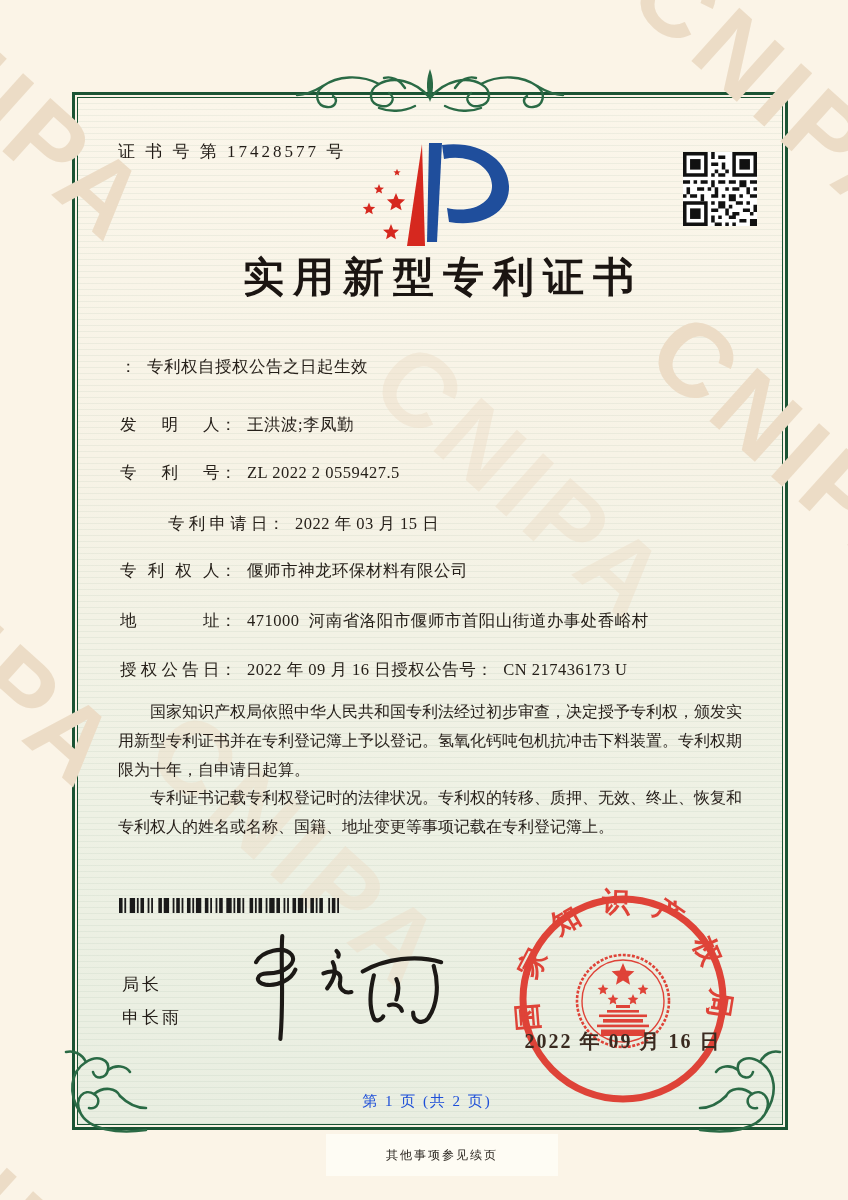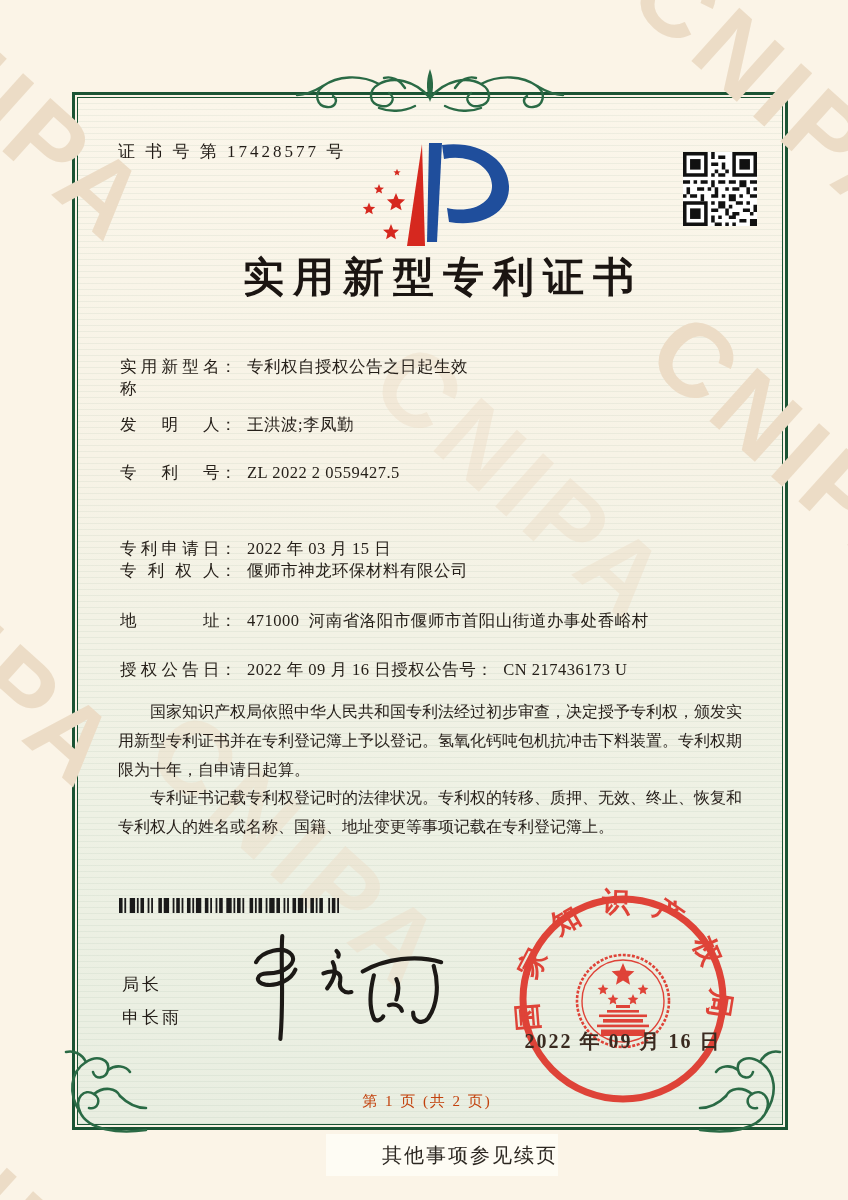--- a/index.html
+++ b/index.html
@@ -40,23 +40,23 @@
   .val{margin-left:8px; white-space:pre;}
   #paras{left:118px; top:698px; width:634px; font-size:16px; line-height:1.8; color:#241d18;}
   #paras p{margin:0; text-indent:2em;}
   #barcode{left:119px; top:898px;}
   #signer-role{left:122px; top:973px; font-family:Liberation Sans, sans-serif; font-size:17px; letter-spacing:3px;}
   #signer-name{left:122px; top:1006px; font-family:"Liberation Sans","DejaVu Sans",sans-serif; font-size:17px; letter-spacing:3px;}
   #signature{left:243px; top:924px; z-index:5;}
   #seal{left:506px; top:882px; z-index:5;}
   #seal-date{left:515px; top:1028px; width:216px; text-align:center; z-index:6;
     font-size:20px; letter-spacing:2px; color:#3a2a20; font-weight:bold;}
-  #page-info{left:72px; top:1092px; width:710px; text-align:center; font-size:15px; letter-spacing:2px; color:#c2410c;}
-  #note-box{left:326px; top:1134px; width:232px; height:42px; line-height:42px; text-align:right;
-    background:#fefcf4; font-size:20px; letter-spacing:2px; color:#2b2620; z-index:5;}
+  #page-info{left:72px; top:1092px; width:710px; text-align:center; font-size:15px; letter-spacing:2px; color:#1d4ed8;}
+  #note-box{left:326px; top:1134px; width:232px; height:42px; line-height:42px; text-align:center;
+    background:#fefcf4; font-size:12px; letter-spacing:2px; color:#2b2620; z-index:5;}
 </style>
 </head>
 <body>
 
 <div id="page">
 
   <span class="wm" style="left:-90px; top:-60px;">CNIPA</span>
   <span class="wm" style="left:688px; top:-70px;">CNIPA</span>
   <span class="wm" style="left:706px; top:290px;">CNIPA</span>
   <span class="wm" style="left:-120px; top:486px;">CNIPA</span>
@@ -141,35 +141,34 @@
                M0 12h1v1H0z M2 12h2v1H2z M5 12h1v2H5z M8 12h2v1H8z M11 12h1v1h-1z M13 12h2v2h-2z M16 12h1v1h-1z M19 12h2v1h-2z
                M8 14h1v1H8z M10 14h2v2h-2z M13 15h1v1h-1z M15 14h2v1h-2z M18 14h1v1h-1z M20 15h1v2h-1z
                M8 16h2v1H8z M12 16h1v2h-1z M14 17h2v1h-2z M17 16h2v1h-2z M19 17h1v1h-1z
                M8 18h1v2H8z M10 18h1v1h-1z M13 18h2v1h-2z M16 19h2v1h-2z M19 19h2v2h-2z M9 20h2v1H9z M12 20h1v1h-1z M14 20h1v1h-1z"></path>
     </g>
   </svg>
 
   <div class="abs" id="doc-title">实用新型专利证书</div>
 
   <div class="abs row" style="top:356px;">
-    <span class="lbl">实用新型名称</span>
       <span class="colon">：</span>
     <span class="val">专利权自授权公告之日起生效</span>
   </div>
   <div class="abs row" style="top:414px;">
     <span class="lbl">发明人</span>
       <span class="colon">：</span>
     <span class="val">王洪波;李凤勤</span>
   </div>
   <div class="abs row" style="top:462px;">
     <span class="lbl">专利号</span>
       <span class="colon">：</span>
     <span class="val">ZL 2022 2 0559427.5</span>
   </div>
-  <div class="abs row" style="top:538px;">
+  <div class="abs row" style="top:513px;margin-left:48px;">
     <span class="lbl">专利申请日</span>
       <span class="colon">：</span>
     <span class="val">2022 年 03 月 15 日</span>
   </div>
   <div class="abs row" style="top:560px;">
     <span class="lbl">专利权人</span>
       <span class="colon">：</span>
     <span class="val">偃师市神龙环保材料有限公司</span>
   </div>
   <div class="abs row" style="top:610px;">

